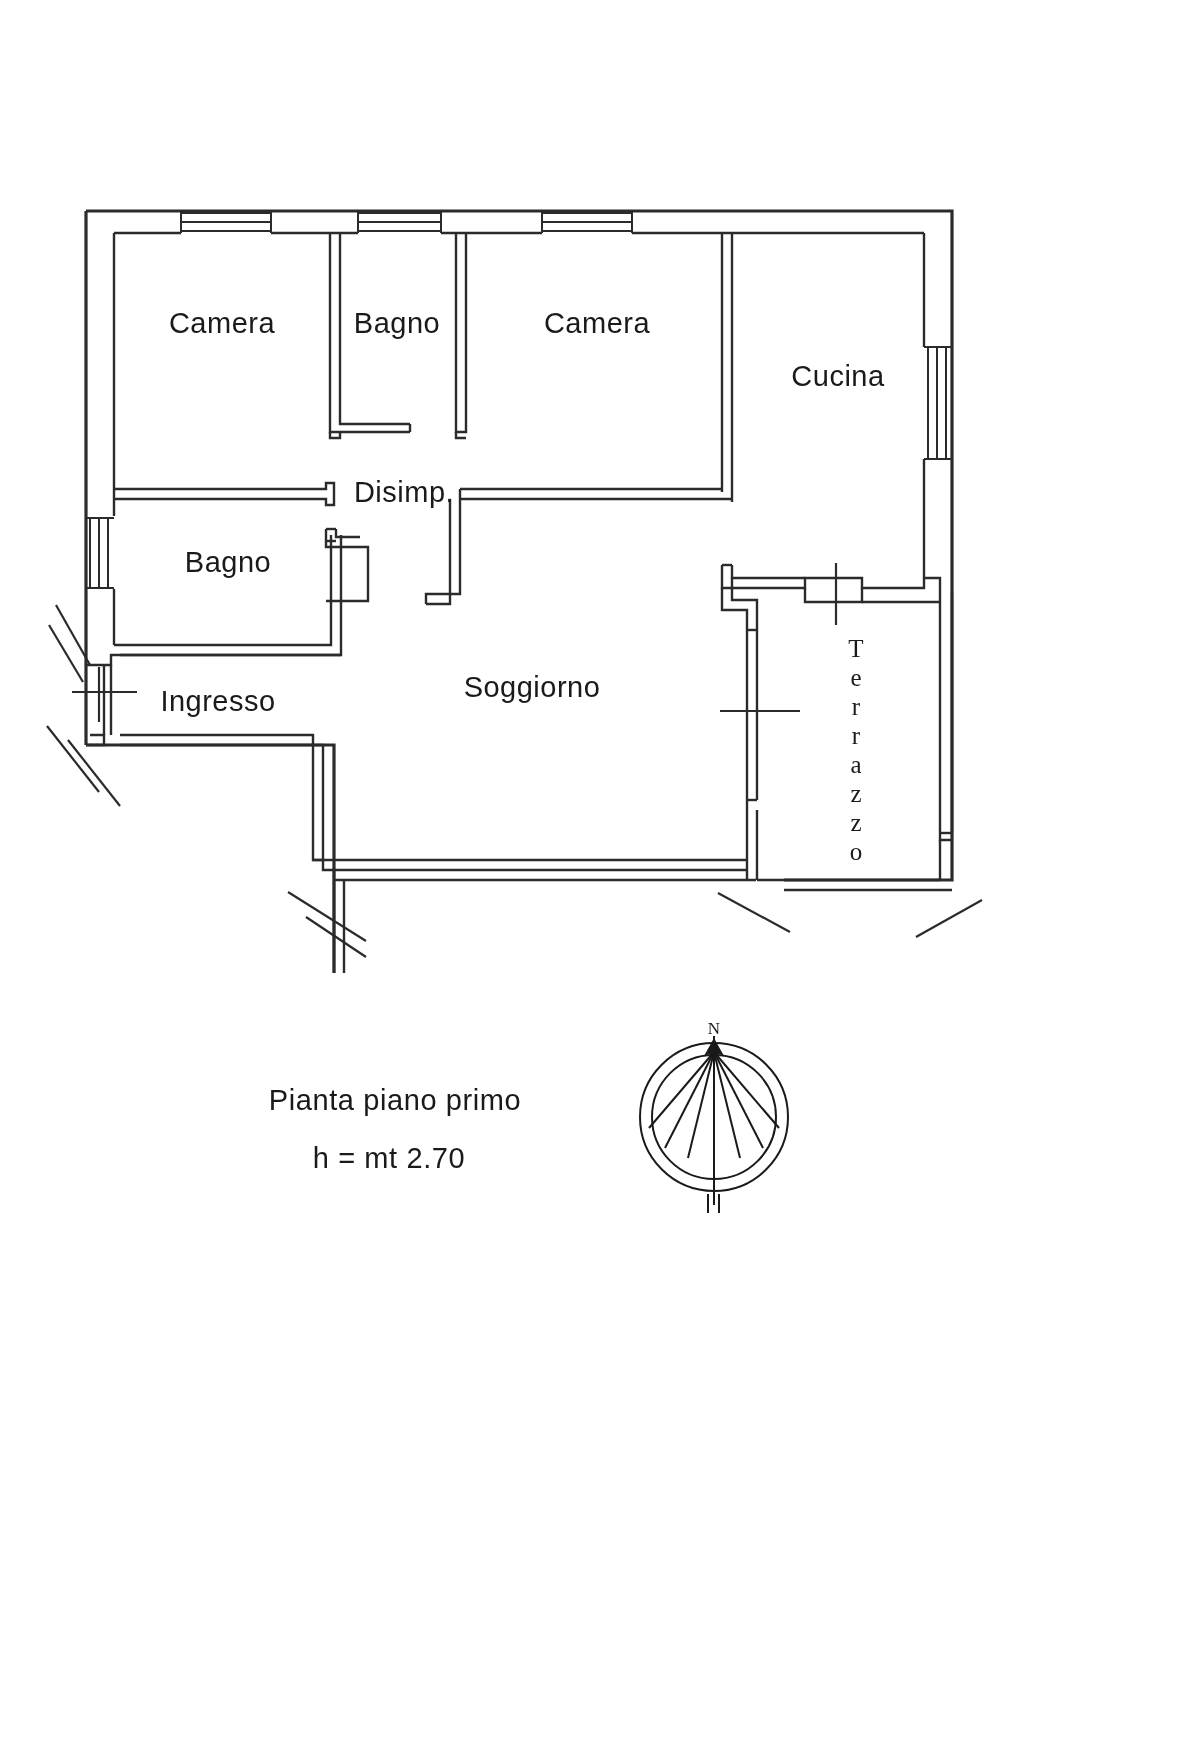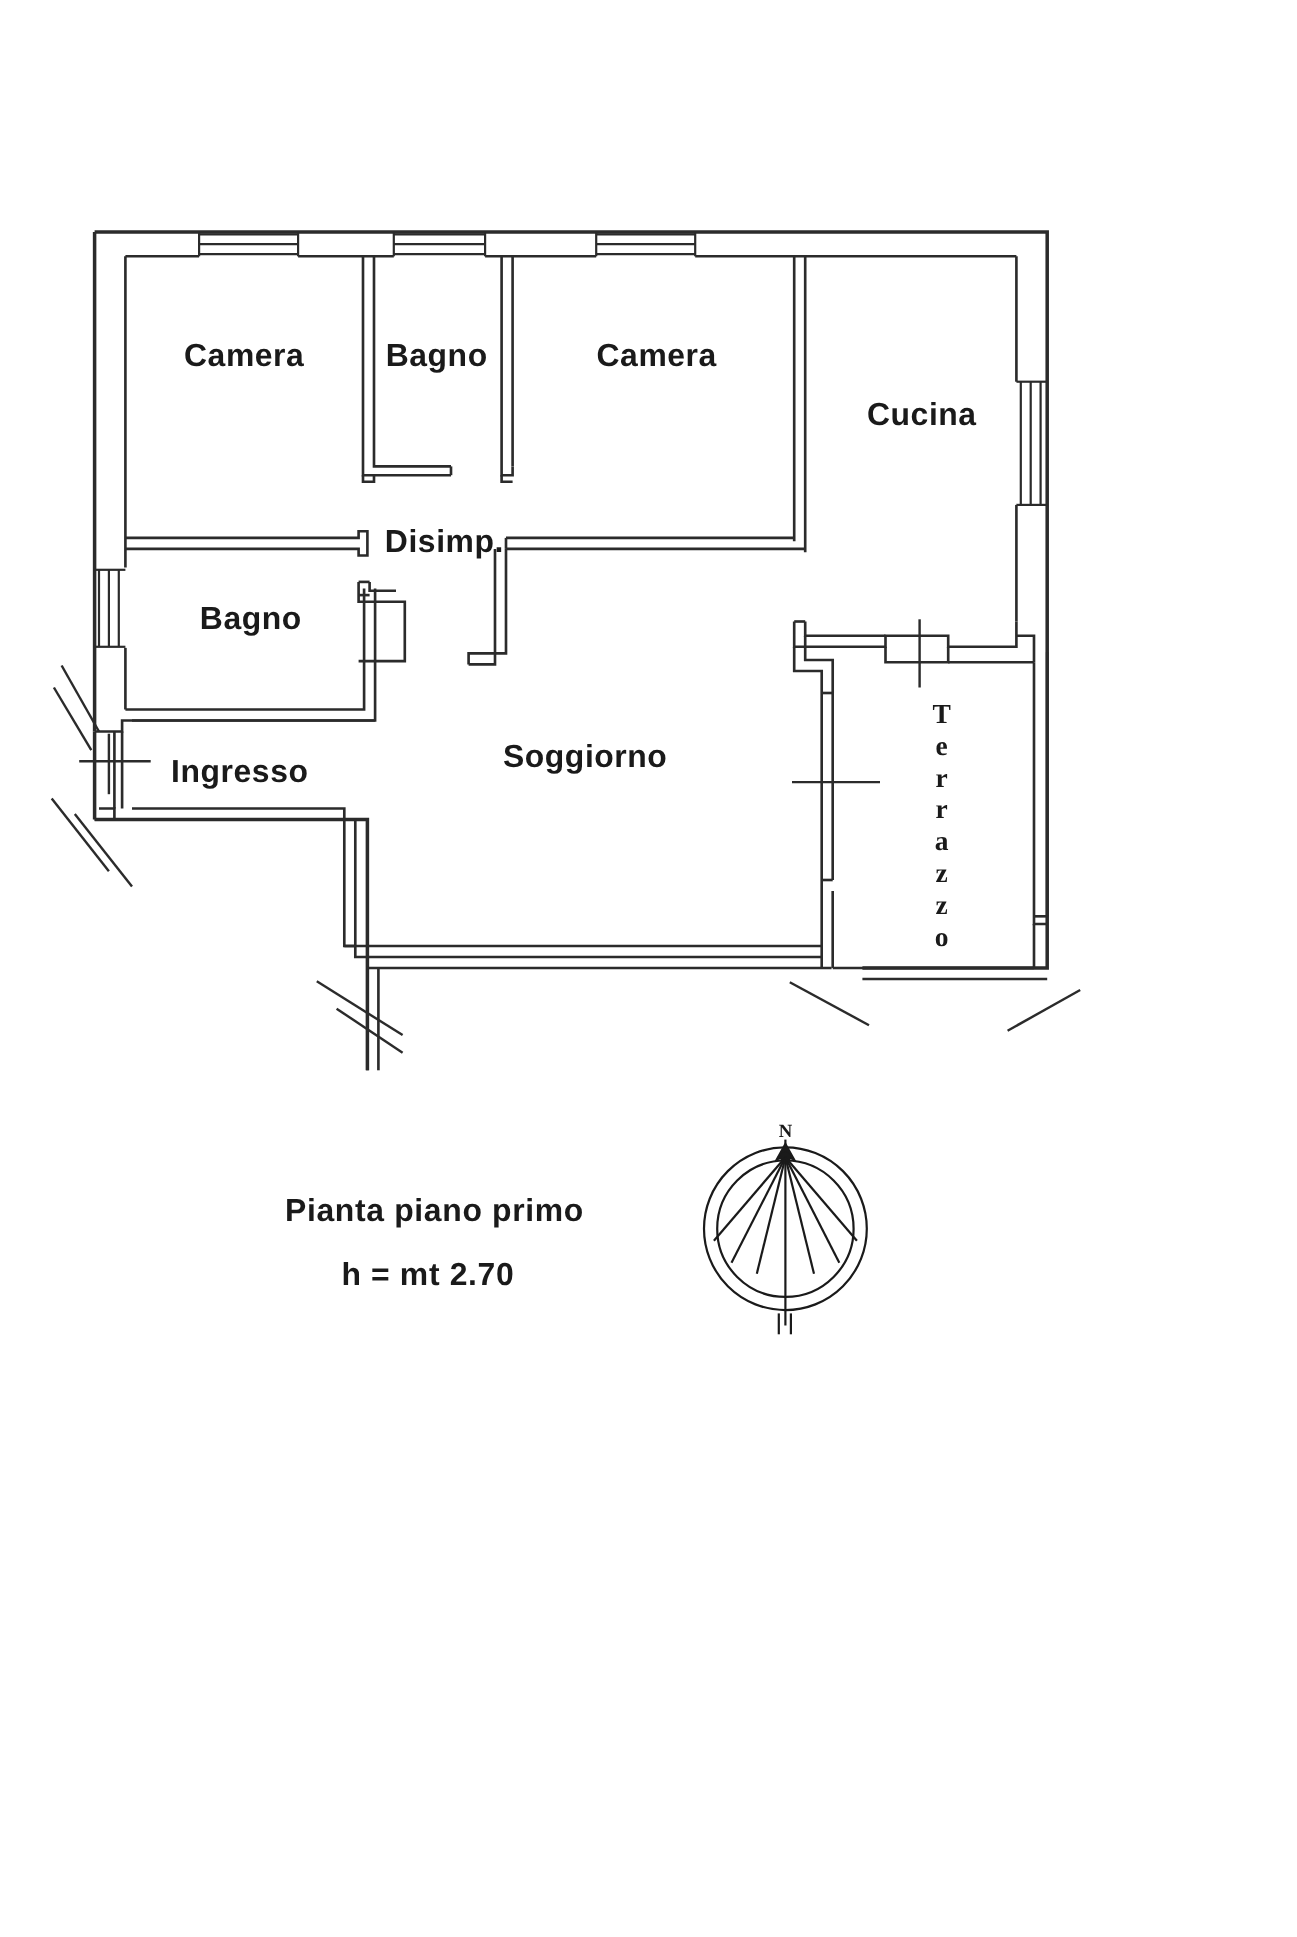--- a/index.html
+++ b/index.html
@@ -12,21 +12,20 @@
     height: 1761px;
     position: relative;
     font-family: "Liberation Sans", sans-serif;
     overflow: hidden;
   }
   #plan-root {
     position: absolute;
     left: 0; top: 0;
     width: 1179px;
     height: 1418px;
-    font-weight: bold;
   }
   svg.plan {
     display: block;
     width: 1179px;
     height: 1761px;
   }
   .room-label {
     font-family: "Liberation Sans", sans-serif;
     font-size: 29px;
     fill: #1a1a1a;

